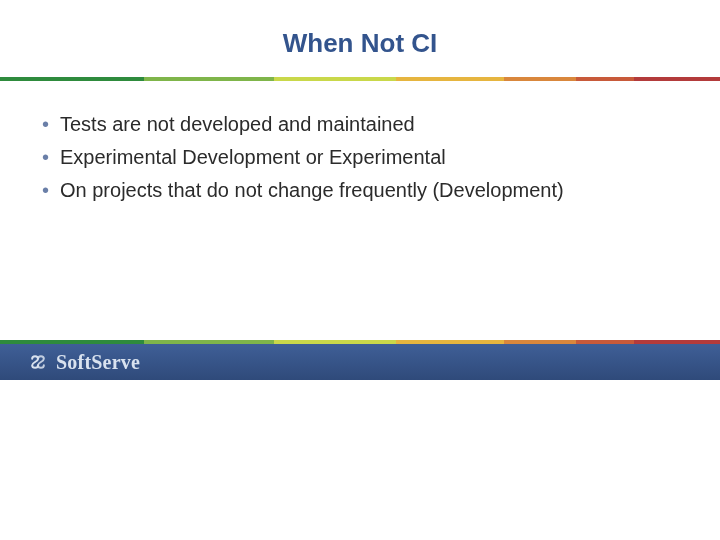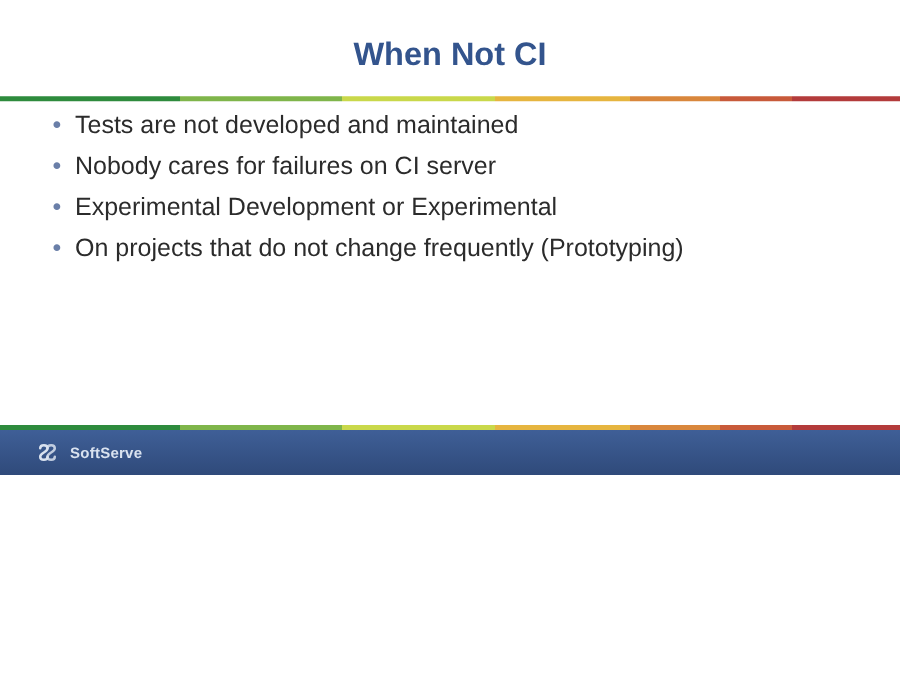--- a/index.html
+++ b/index.html
@@ -19,21 +19,21 @@
     background: linear-gradient(90deg,
       #2e8b3d 0%, #2e8b3d 20%,
       #7fb54a 20%, #7fb54a 38%,
       #c9d84a 38%, #c9d84a 55%,
       #e6b53f 55%, #e6b53f 70%,
       #d9873c 70%, #d9873c 80%,
       #c85a3a 80%, #c85a3a 88%,
       #b33b3b 88%, #b33b3b 100%);
   }
   .content {
-    padding: 6px 40px 0 40px;
+    padding: 30px 40px 0 40px;
   }
   ul.bullets {
     list-style: none;
   }
   ul.bullets li {
     position: relative;
     padding-left: 20px;
     font-size: 20px;
     line-height: 1.35;
     color: #2b2b2b;
@@ -75,40 +75,40 @@
     gap: 8px;
   }
   .logo-icon {
     display: inline-flex;
     align-items: center;
     justify-content: center;
   }
   .logo-icon svg { display: block; }
   .brand-text {
     color: #d9e2ef;
-    font-size: 12px;
+    font-size: 20px;
     font-weight: 600;
     letter-spacing: 0.2px;
+    font-family: Liberation Serif, serif;
   }
 </style>
 </head>
 <body>
 
 <div class="slide">
 
   <h1 class="title">When Not CI</h1>
 
   <div class="divider"></div>
 
   <div class="content">
     <ul class="bullets">
       <li>Tests are not developed and maintained</li>
-      <li>Nobody cares for failures on CI server</li>
       <li>Experimental Development or Experimental</li>
-      <li>On projects that do not change frequently (Prototyping)</li>
+      <li>On projects that do not change frequently (Development)</li>
     </ul>
   </div>
 
   <div class="footer">
     <div class="footer-divider"></div>
     <div class="footer-bar">
       <span class="logo-icon">
         <svg width="20" height="20" viewBox="0 0 24 24">
           <path d="M5 8 C5 4, 12 4, 12 8 C12 12, 5 12, 5 16 C5 20, 12 20, 12 16" fill="none" stroke="#d9e2ef" stroke-width="2.4" stroke-linecap="round"></path>
           <path d="M12 8 C12 4, 19 4, 19 8 C19 12, 12 12, 12 16 C12 20, 19 20, 19 16" fill="none" stroke="#d9e2ef" stroke-width="2.4" stroke-linecap="round" opacity="0.85"></path>

